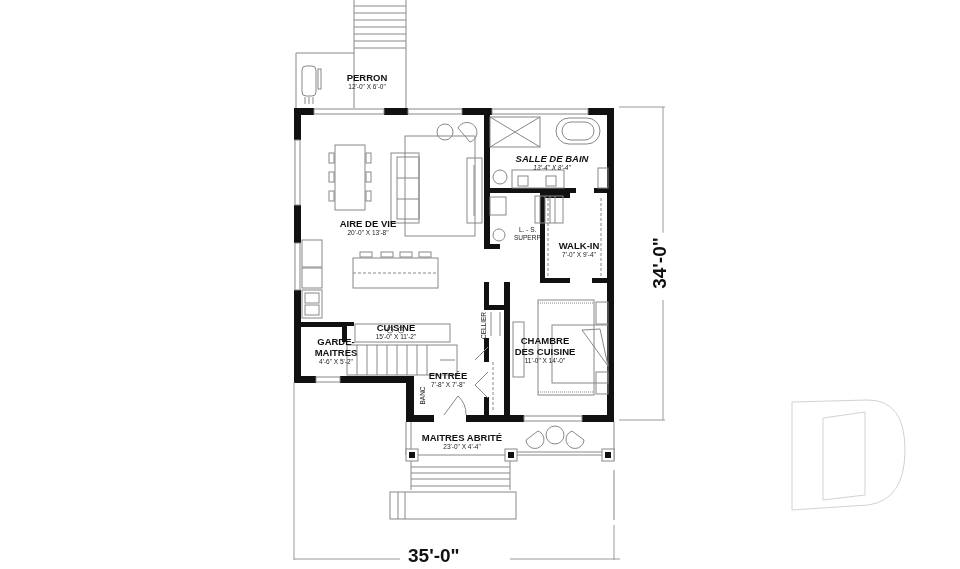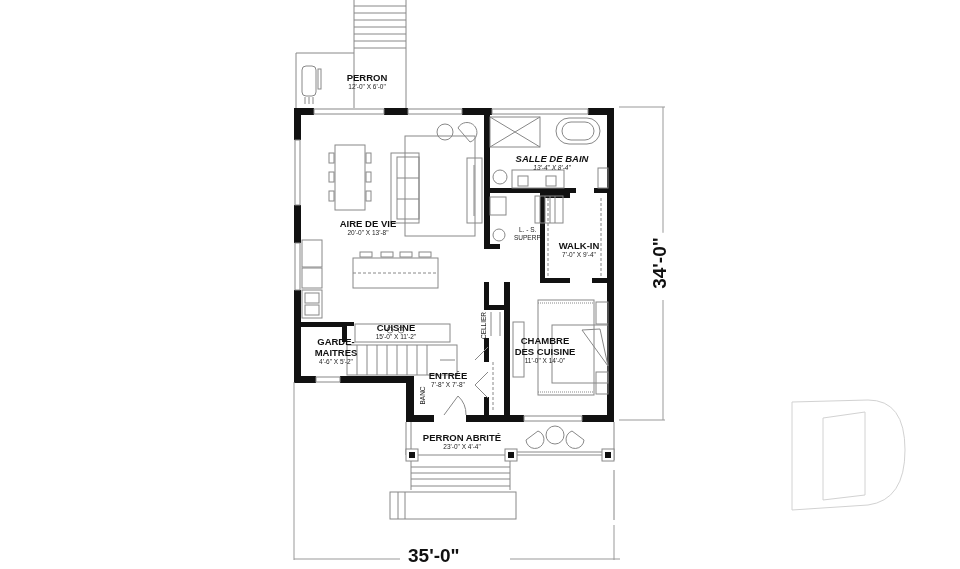--- a/index.html
+++ b/index.html
@@ -247,21 +247,21 @@
 <div class="lbl" style="left:545px; top:335px;">
   <span class="n">CHAMBRE</span>
   <span class="n">DES CUISINE</span>
   <span class="d">11'-0" X 14'-0"</span>
 </div>
 <div class="lbl" style="left:448px; top:370px;">
   <span class="n">ENTRÉE</span>
   <span class="d">7'-8" X 7'-8"</span>
 </div>
 <div class="lbl" style="left:462px; top:432px;">
-  <span class="n">PERRON ABRITÉ</span>
+  <span class="n">MAITRES ABRITÉ</span>
   <span class="d">23'-0" X 4'-4"</span>
 </div>
 
 <div class="small" style="left:519px; top:226px;">L. - S.</div>
 <div class="small" style="left:514px; top:234px;">SUPERP.</div>
 <div class="small vert" style="left:470px; top:322px;">CELLIER</div>
 <div class="small vert" style="left:413px; top:392px;">BANC</div>
 
 <div class="dim" style="left:404px; top:545px;">35'-0"</div>
 <div class="dim vert" style="left:630px; top:252px;">34'-0"</div>

